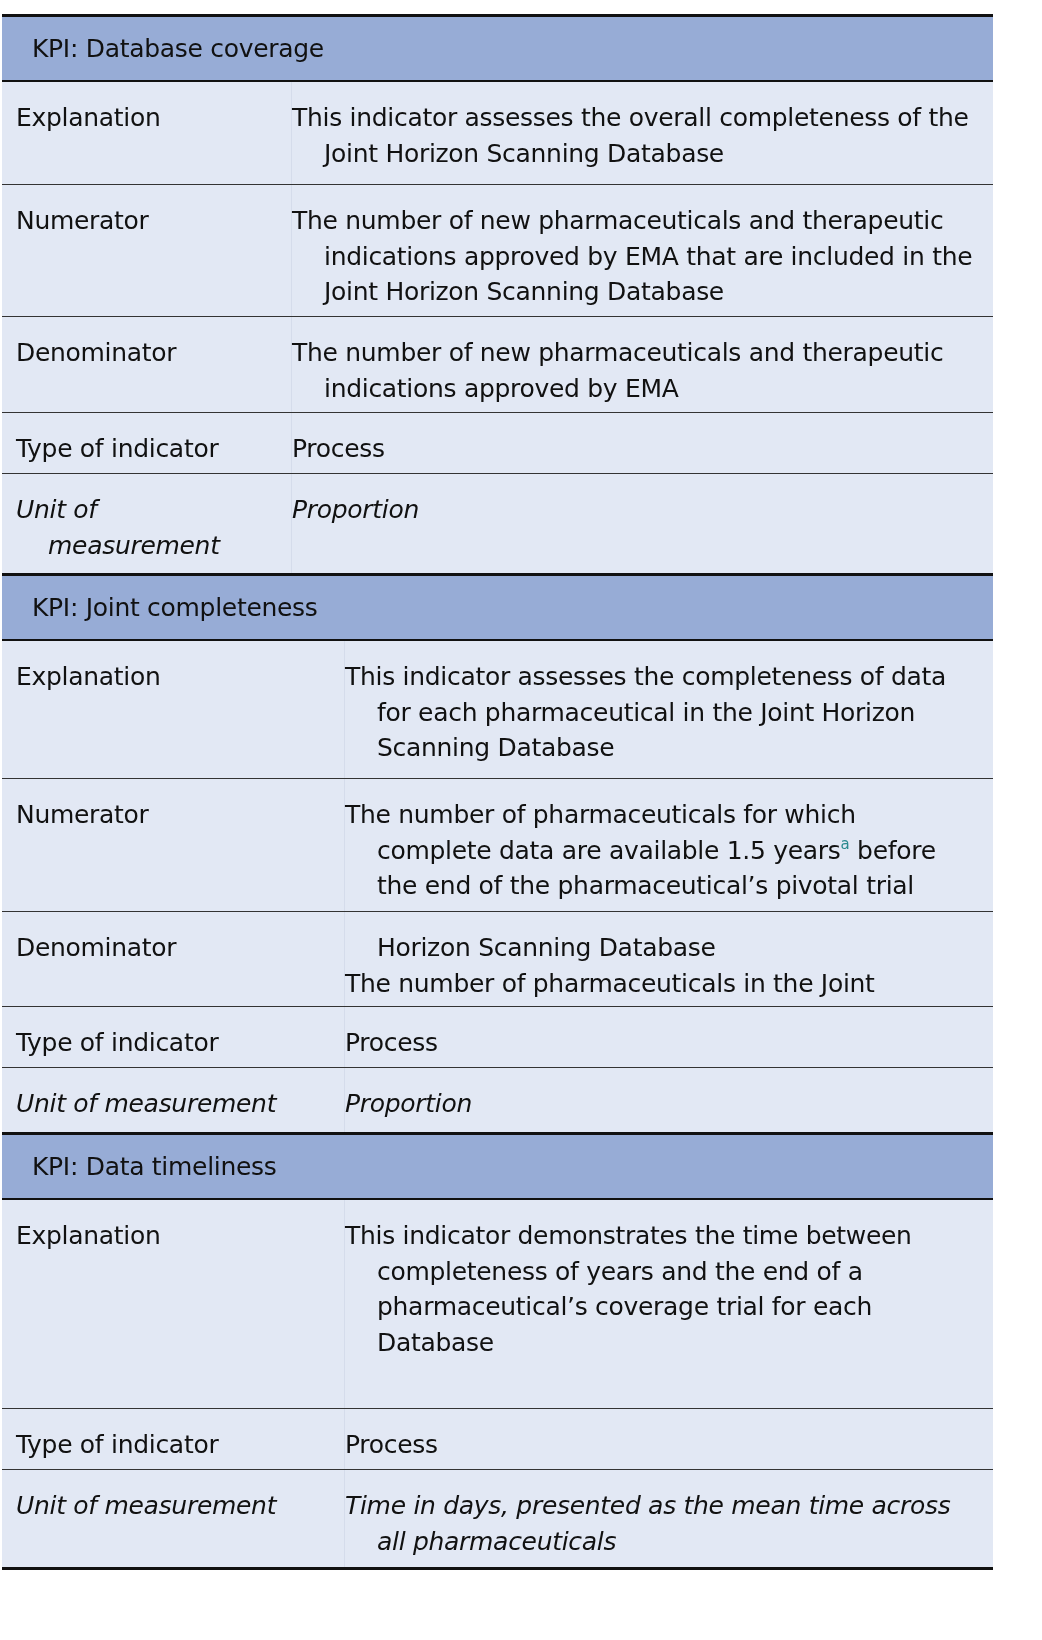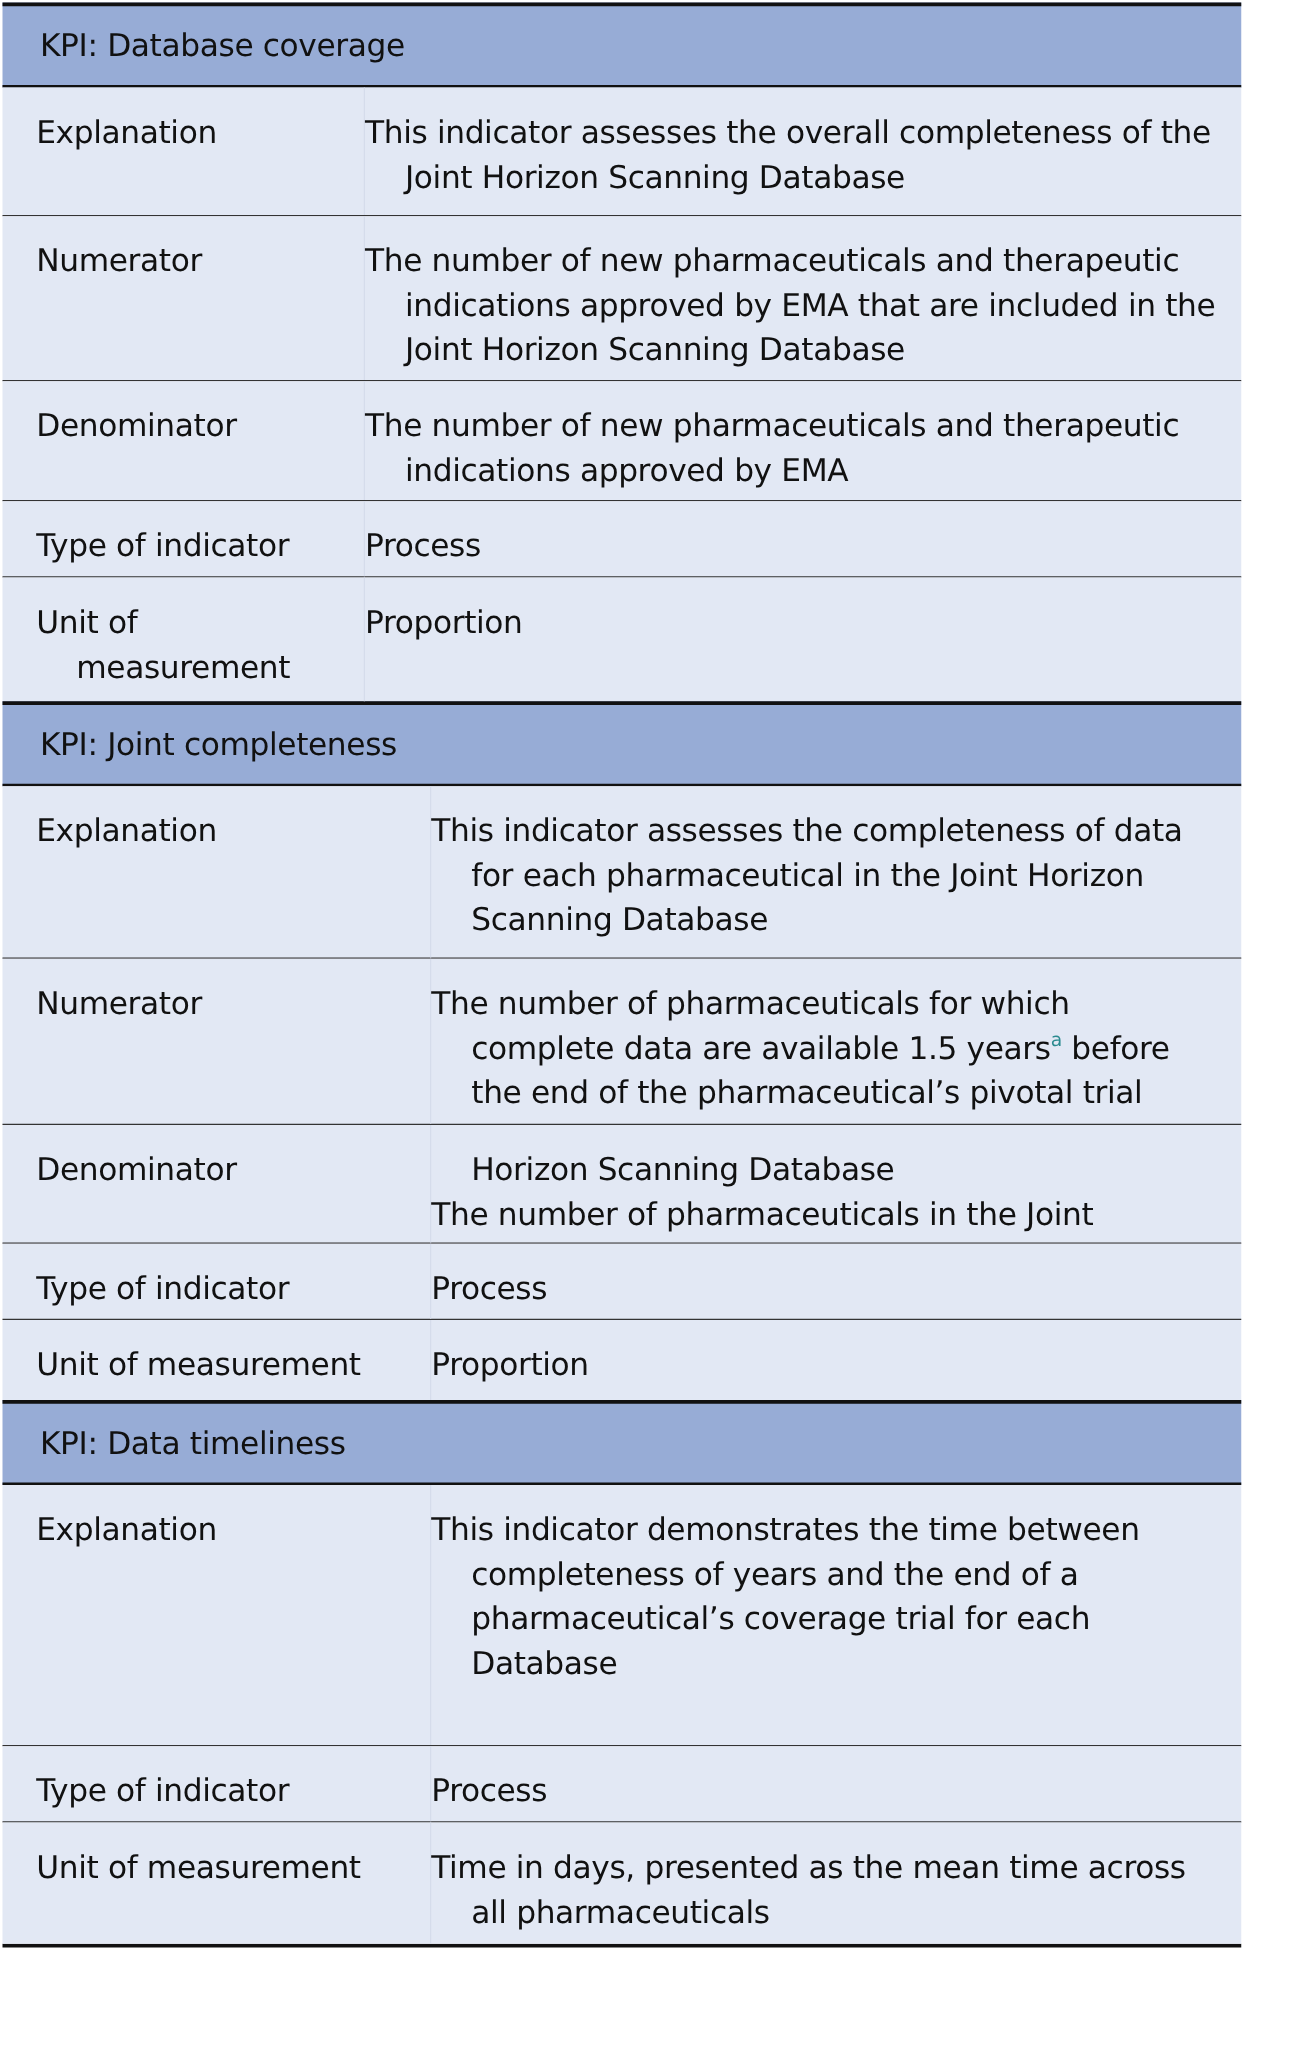--- a/index.html
+++ b/index.html
@@ -1,26 +1,26 @@
 <!DOCTYPE html>
 <html><head>
 <meta charset="utf-8">
 <style>
   html, body { margin: 0; padding: 0; background: #ffffff; }
   body { width: 1042px; height: 1640px; position: relative; overflow: hidden;
          font-family: "DejaVu Sans", sans-serif; color: #111111; }
-  .table { position: absolute; left: 2px; top: 2px; width: 991px; }
+  .table { position: absolute; left: 2px; top: 14px; width: 991px; }
   .section { }
   .kpi-header { background: #97acd6; height: 68px; border-top: 3px solid #111; border-bottom: 2px solid #111;
                 box-sizing: border-box; display: flex; align-items: center; padding-left: 30px;
                 font-size: 25px; letter-spacing: -0.3px; }
   .section + .section .kpi-header { border-top: 3px solid #111; }
   .row { display: flex; background: #e2e8f4; border-bottom: 1px solid #333; box-sizing: border-box; }
-  .row:last-child { border-bottom: none; }
-  .cell-label { padding: 18px 0 10px 27px; box-sizing: border-box; font-size: 25px; line-height: 35.5px;
+  .row:last-child { border-bottom: none; font-style: italic; }
+  .cell-label { padding: 18px 0 10px 14px; box-sizing: border-box; font-size: 25px; line-height: 35.5px;
                 letter-spacing: -0.3px; border-right: 1px solid #d5dceb; }
   .cell-value { padding: 18px 20px 10px 0; box-sizing: border-box; font-size: 25px; line-height: 35.5px;
                 letter-spacing: -0.3px; flex: 1; }
   .s1 .cell-label { width: 290px; }
   .s2 .cell-label, .s3 .cell-label { width: 343px; }
   .cell-value .line { display: block; }
   .cell-value .line.cont { padding-left: 32px; }
   .cell-label .line { display: block; }
   .cell-label .line.cont { padding-left: 32px; }
   sup.fn { color: #2a8a8f; font-size: 15px; vertical-align: 10px; line-height: 0; }

